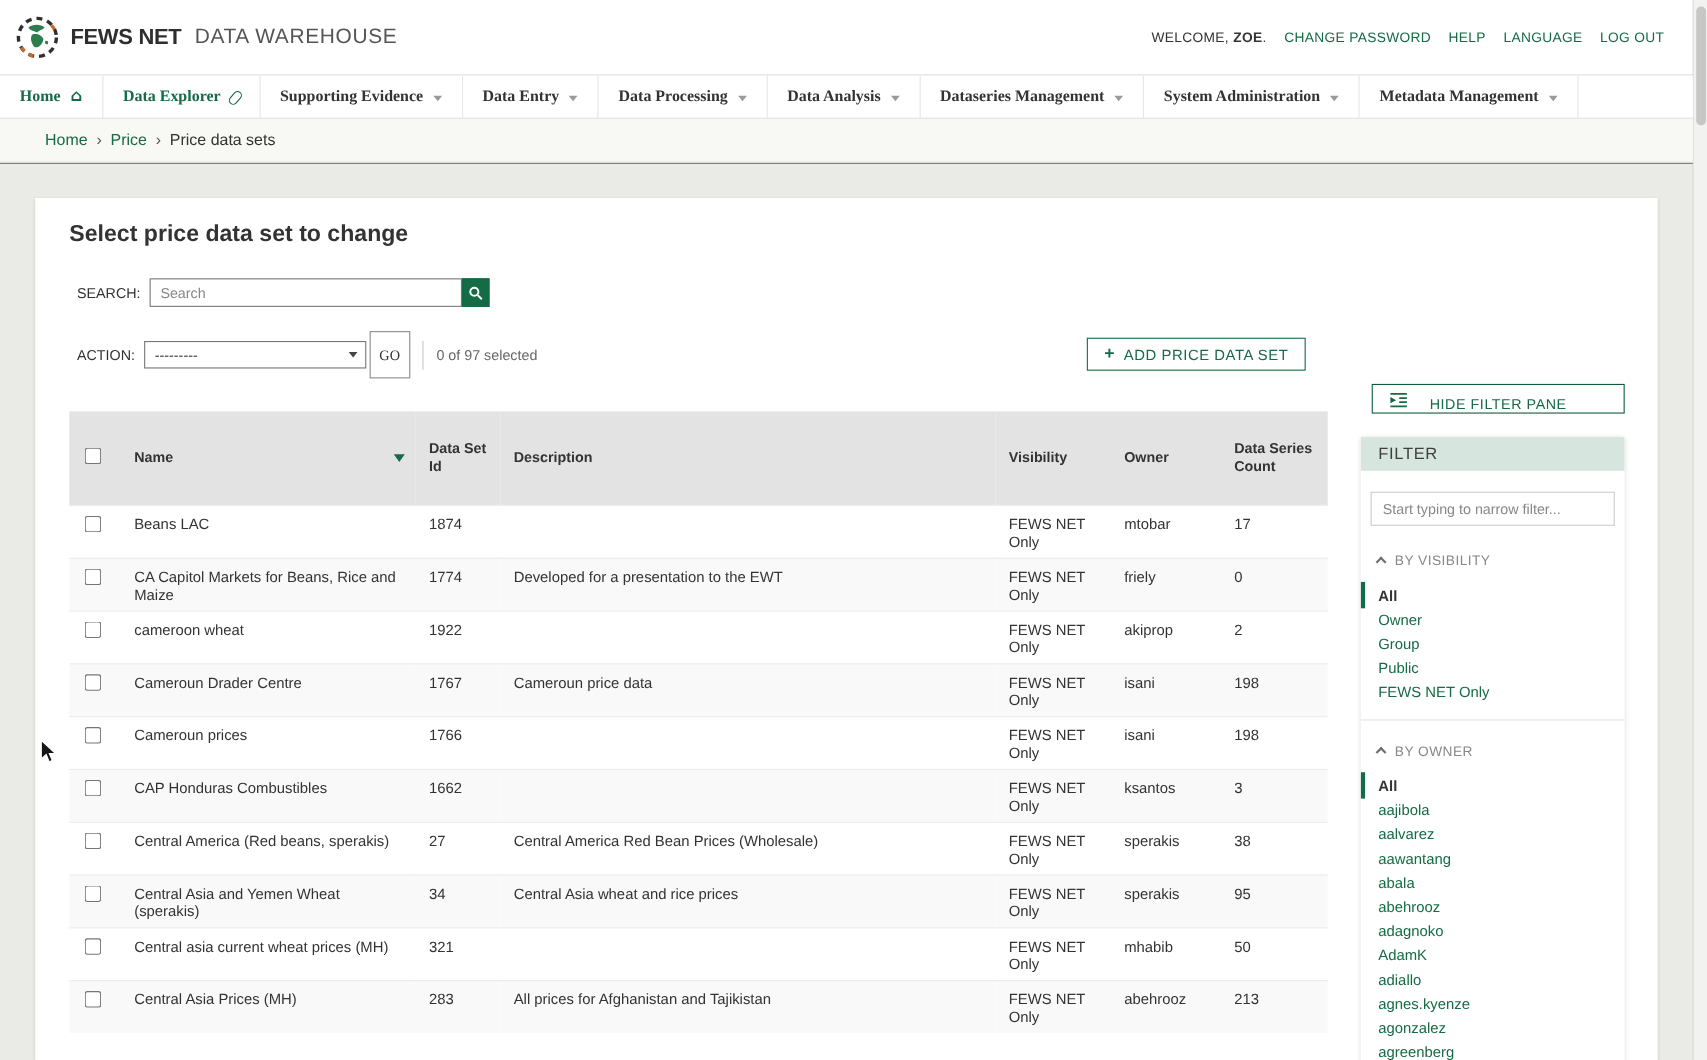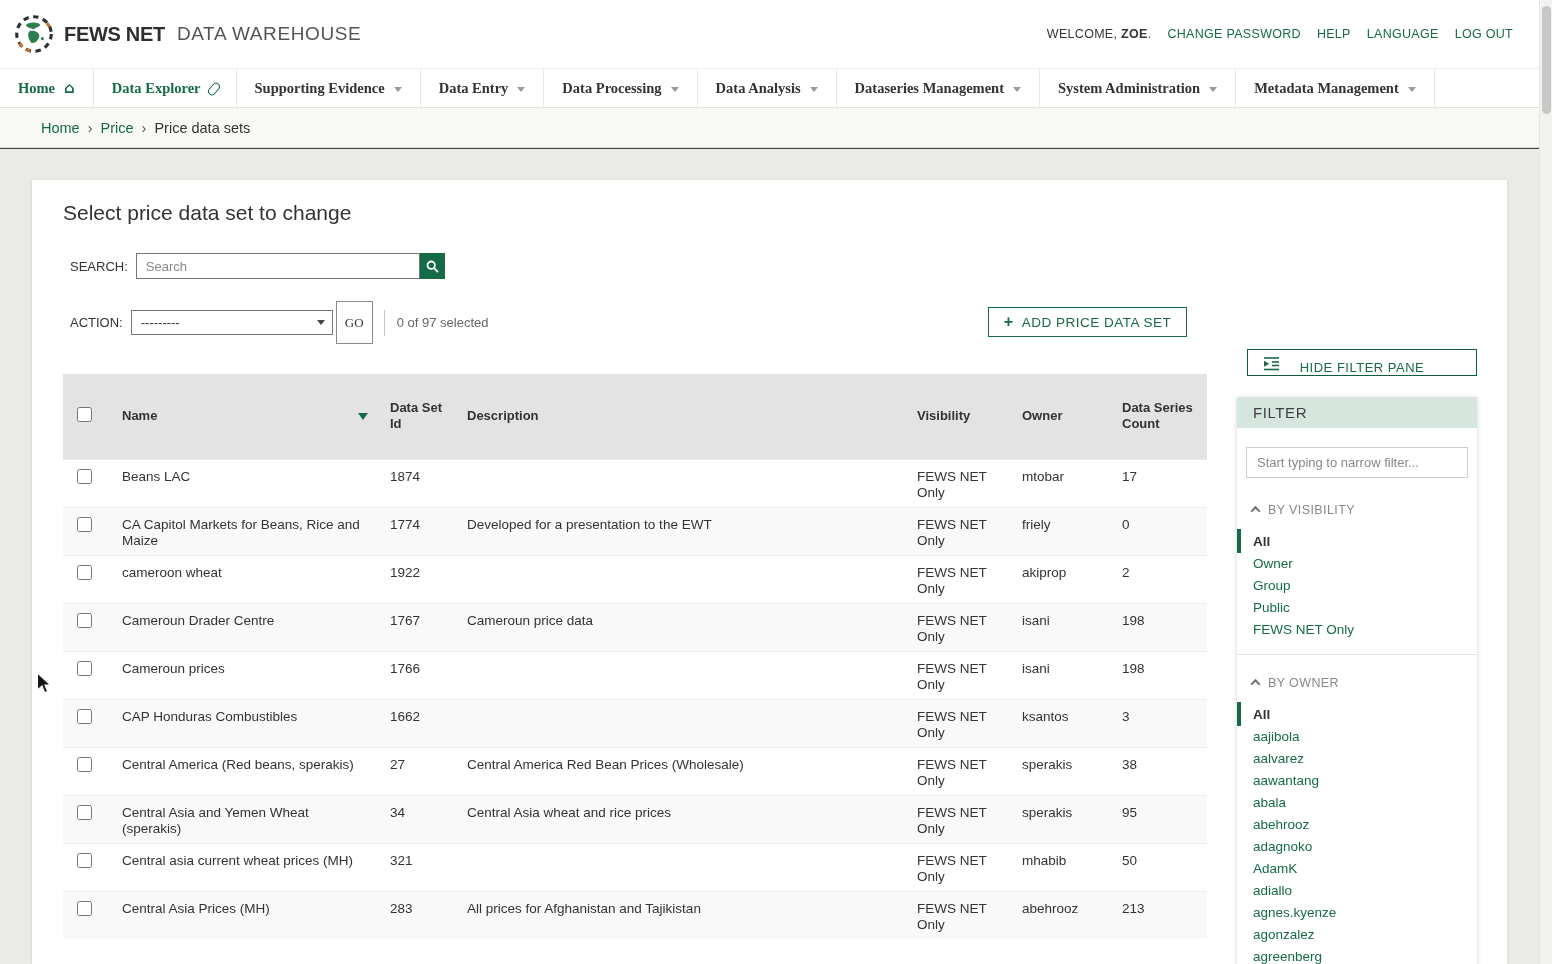--- a/index.html
+++ b/index.html
@@ -1,17 +1,17 @@
 <!DOCTYPE html>
 <html><head>
 <meta charset="utf-8">
 <style>
   * { margin:0; padding:0; box-sizing:border-box; }
   body { font-family:"Liberation Sans", sans-serif; background:#fff; }
-  .viewport { position:relative; width:1552px; height:964px; overflow:hidden; background:#404040; color:#333; }
+  .viewport { position:relative; width:1552px; height:964px; overflow:hidden; background:#737373; color:#333; }
 
   
   .app-header { position:absolute; top:0; left:0; width:1539px; height:68px; background:#fff;
     display:flex; align-items:center; justify-content:space-between; padding:0 26px 0 14px; }
   .brand { display:flex; align-items:center; gap:10px; }
   .brand-primary { font-size:20px; font-weight:700; color:#2e2e2e; letter-spacing:-0.3px; }
   .brand-secondary { font-size:19px; font-weight:400; color:#555; letter-spacing:0.6px; margin-left:2px; }
   .user-area { display:flex; align-items:center; gap:16px; font-size:12.5px; letter-spacing:0.3px; }
   .welcome { color:#333; }
   .welcome b { font-weight:700; }
@@ -37,21 +37,21 @@
     border-bottom:1px solid #dbdbd8; display:flex; align-items:center; padding-left:41px; font-size:14.5px; }
   .bc-link { color:#156b45; text-decoration:none; cursor:pointer; }
   .bc-sep { color:#555; margin:0 8px; }
   .bc-current { color:#333; }
 
   
   .page { position:absolute; top:149px; left:0; width:1539px; height:815px; background:#eaeae6; }
   .card { position:absolute; left:32px; top:31px; width:1475px; height:784px; background:#fff;
     box-shadow:0 1px 3px rgba(0,0,0,0.12); }
 
-  .page-title { margin:21px 0 0 31px; font-size:21px; font-weight:400; color:#333; }
+  .page-title { margin:21px 0 0 31px; font-size:21px; font-weight:700; color:#333; }
 
   .search-row { margin:28px 0 0 38px; display:flex; align-items:center; }
   .field-label { font-size:13px; color:#333; margin-right:8px; }
   .search-input { width:284px; height:26px; border:1px solid #777; padding:0 9px; font-size:13px; color:#333;
     font-family:"Liberation Sans", sans-serif; }
   .search-input::placeholder { color:#888; }
   .search-btn { width:25px; height:26px; background:#156b45; border:1px solid #156b45;
     display:flex; align-items:center; justify-content:center; cursor:pointer; }
 
   .action-row { margin:22px 0 0 38px; display:flex; align-items:center; }

